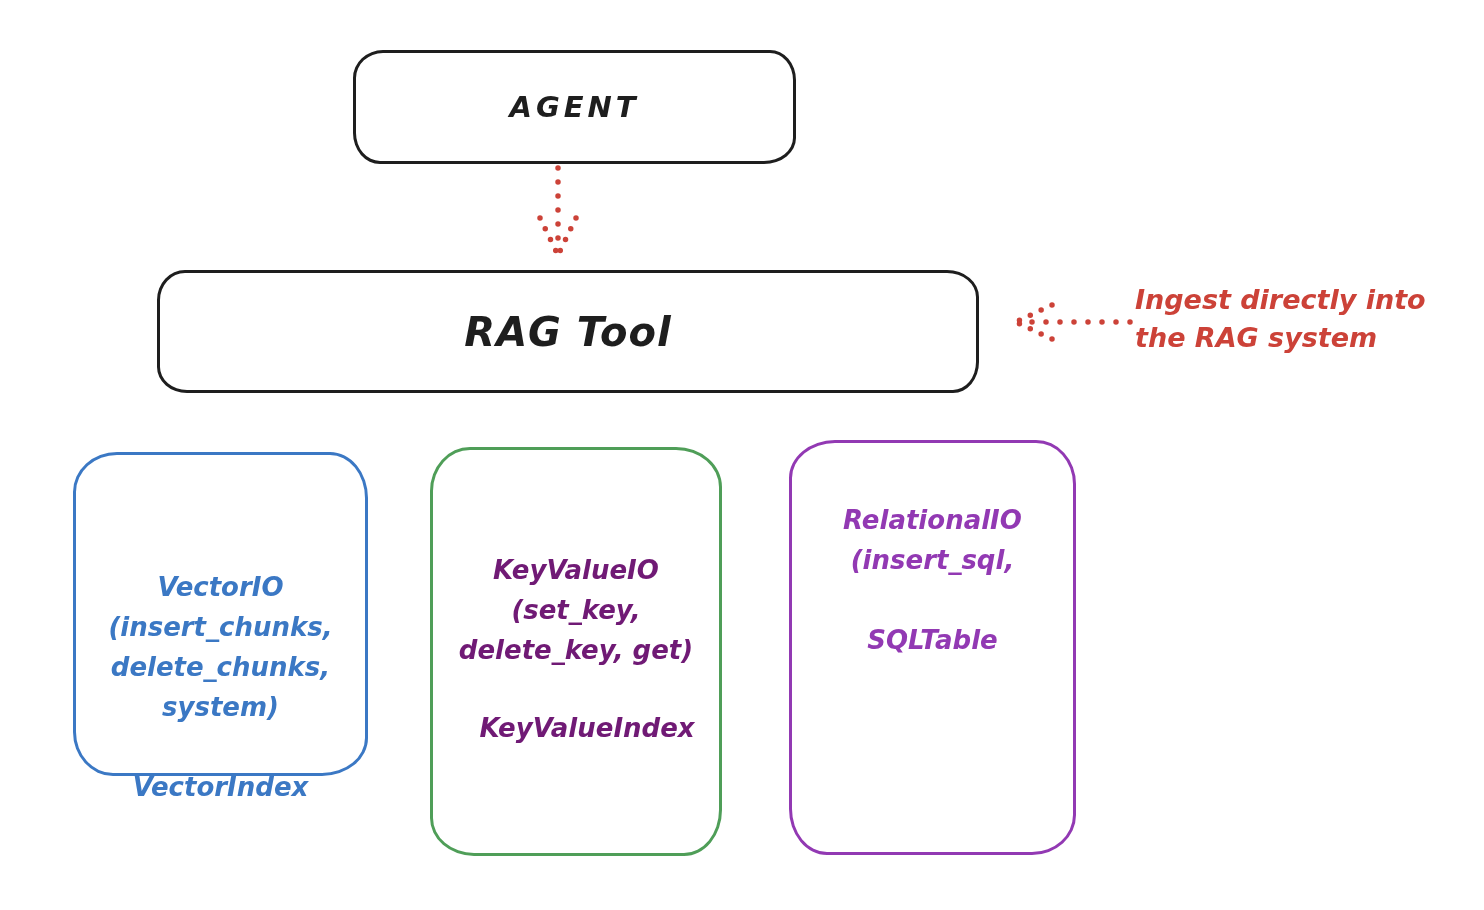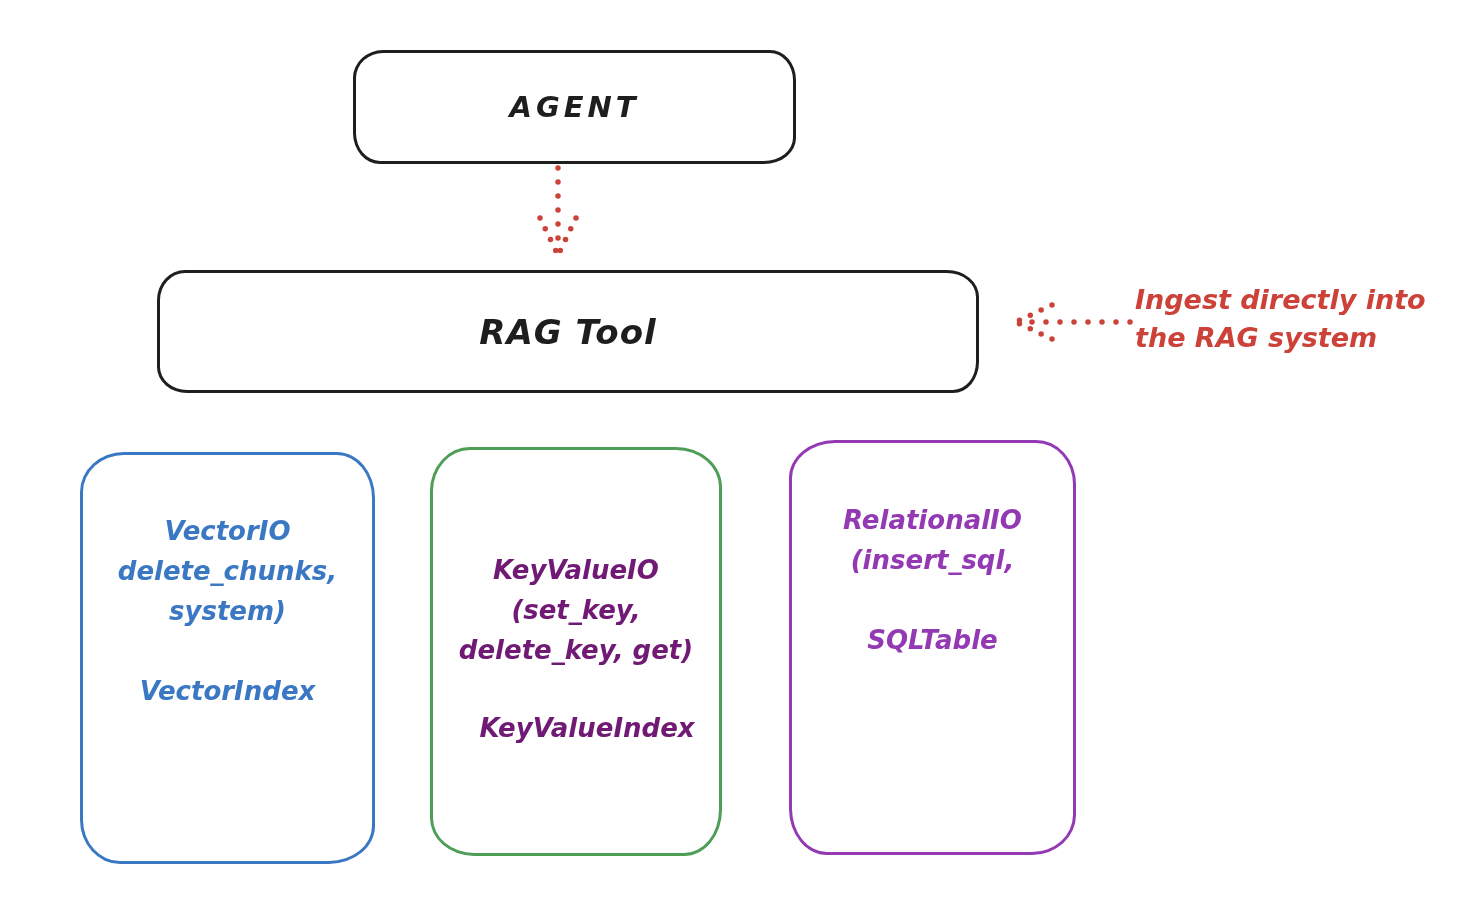--- a/index.html
+++ b/index.html
@@ -32,37 +32,37 @@
   }
   .node-agent .label {
     font-size: 29px; letter-spacing: 4px; color: #1e1e1e;
   }
   .node-rag {
     left: 157px; top: 270px; width: 822px; height: 123px;
     border: 3.5px solid #1e1e1e;
     border-radius: 28px 32px 26px 30px / 30px 27px 31px 26px;
   }
   .node-rag .label {
-    font-size: 34px; letter-spacing: 1px; color: #1e1e1e;
+    font-size: 40px; letter-spacing: 1px; color: #1e1e1e;
   }
   
   .store {
     position: absolute;
     background: #ffffff;
     text-align: center;
     font-style: italic;
     font-weight: 600;
     font-size: 26px;
     line-height: 40px;
   }
   .node-vector {
-    left: 80px; top: 452px; width: 295px; height: 412px;
+    left: 73px; top: 452px; width: 295px; height: 324px;
     border: 3.5px solid #3b78c4; color: #3b78c4;
     border-radius: 44px 38px 46px 40px / 40px 46px 38px 44px;
-    padding-top: 56px;
+    padding-top: 112px;
   }
   .node-keyvalue {
     left: 430px; top: 447px; width: 292px; height: 409px;
     border: 3.5px solid #4f9e58; color: #701a75;
     border-radius: 40px 46px 38px 44px / 44px 40px 46px 38px;
     padding-top: 100px;
   }
   .node-relational {
     left: 789px; top: 440px; width: 287px; height: 415px;
     border: 3.5px solid #9239b3; color: #9239b3;
@@ -121,20 +121,21 @@
   </svg>
 
   <div class="annotation">
     <div>Ingest directly into</div>
     <div>the RAG system</div>
   </div>
 
   <div class="store node-vector">
     <div>
       <div>VectorIO</div>
+      <div>(insert_chunks,</div>
       <div>delete_chunks,</div>
       <div>system)</div>
     </div>
     <div class="index-label">VectorIndex</div>
   </div>
 
   <div class="store node-keyvalue">
     <div>
       <div>KeyValueIO</div>
       <div>(set_key,</div>

